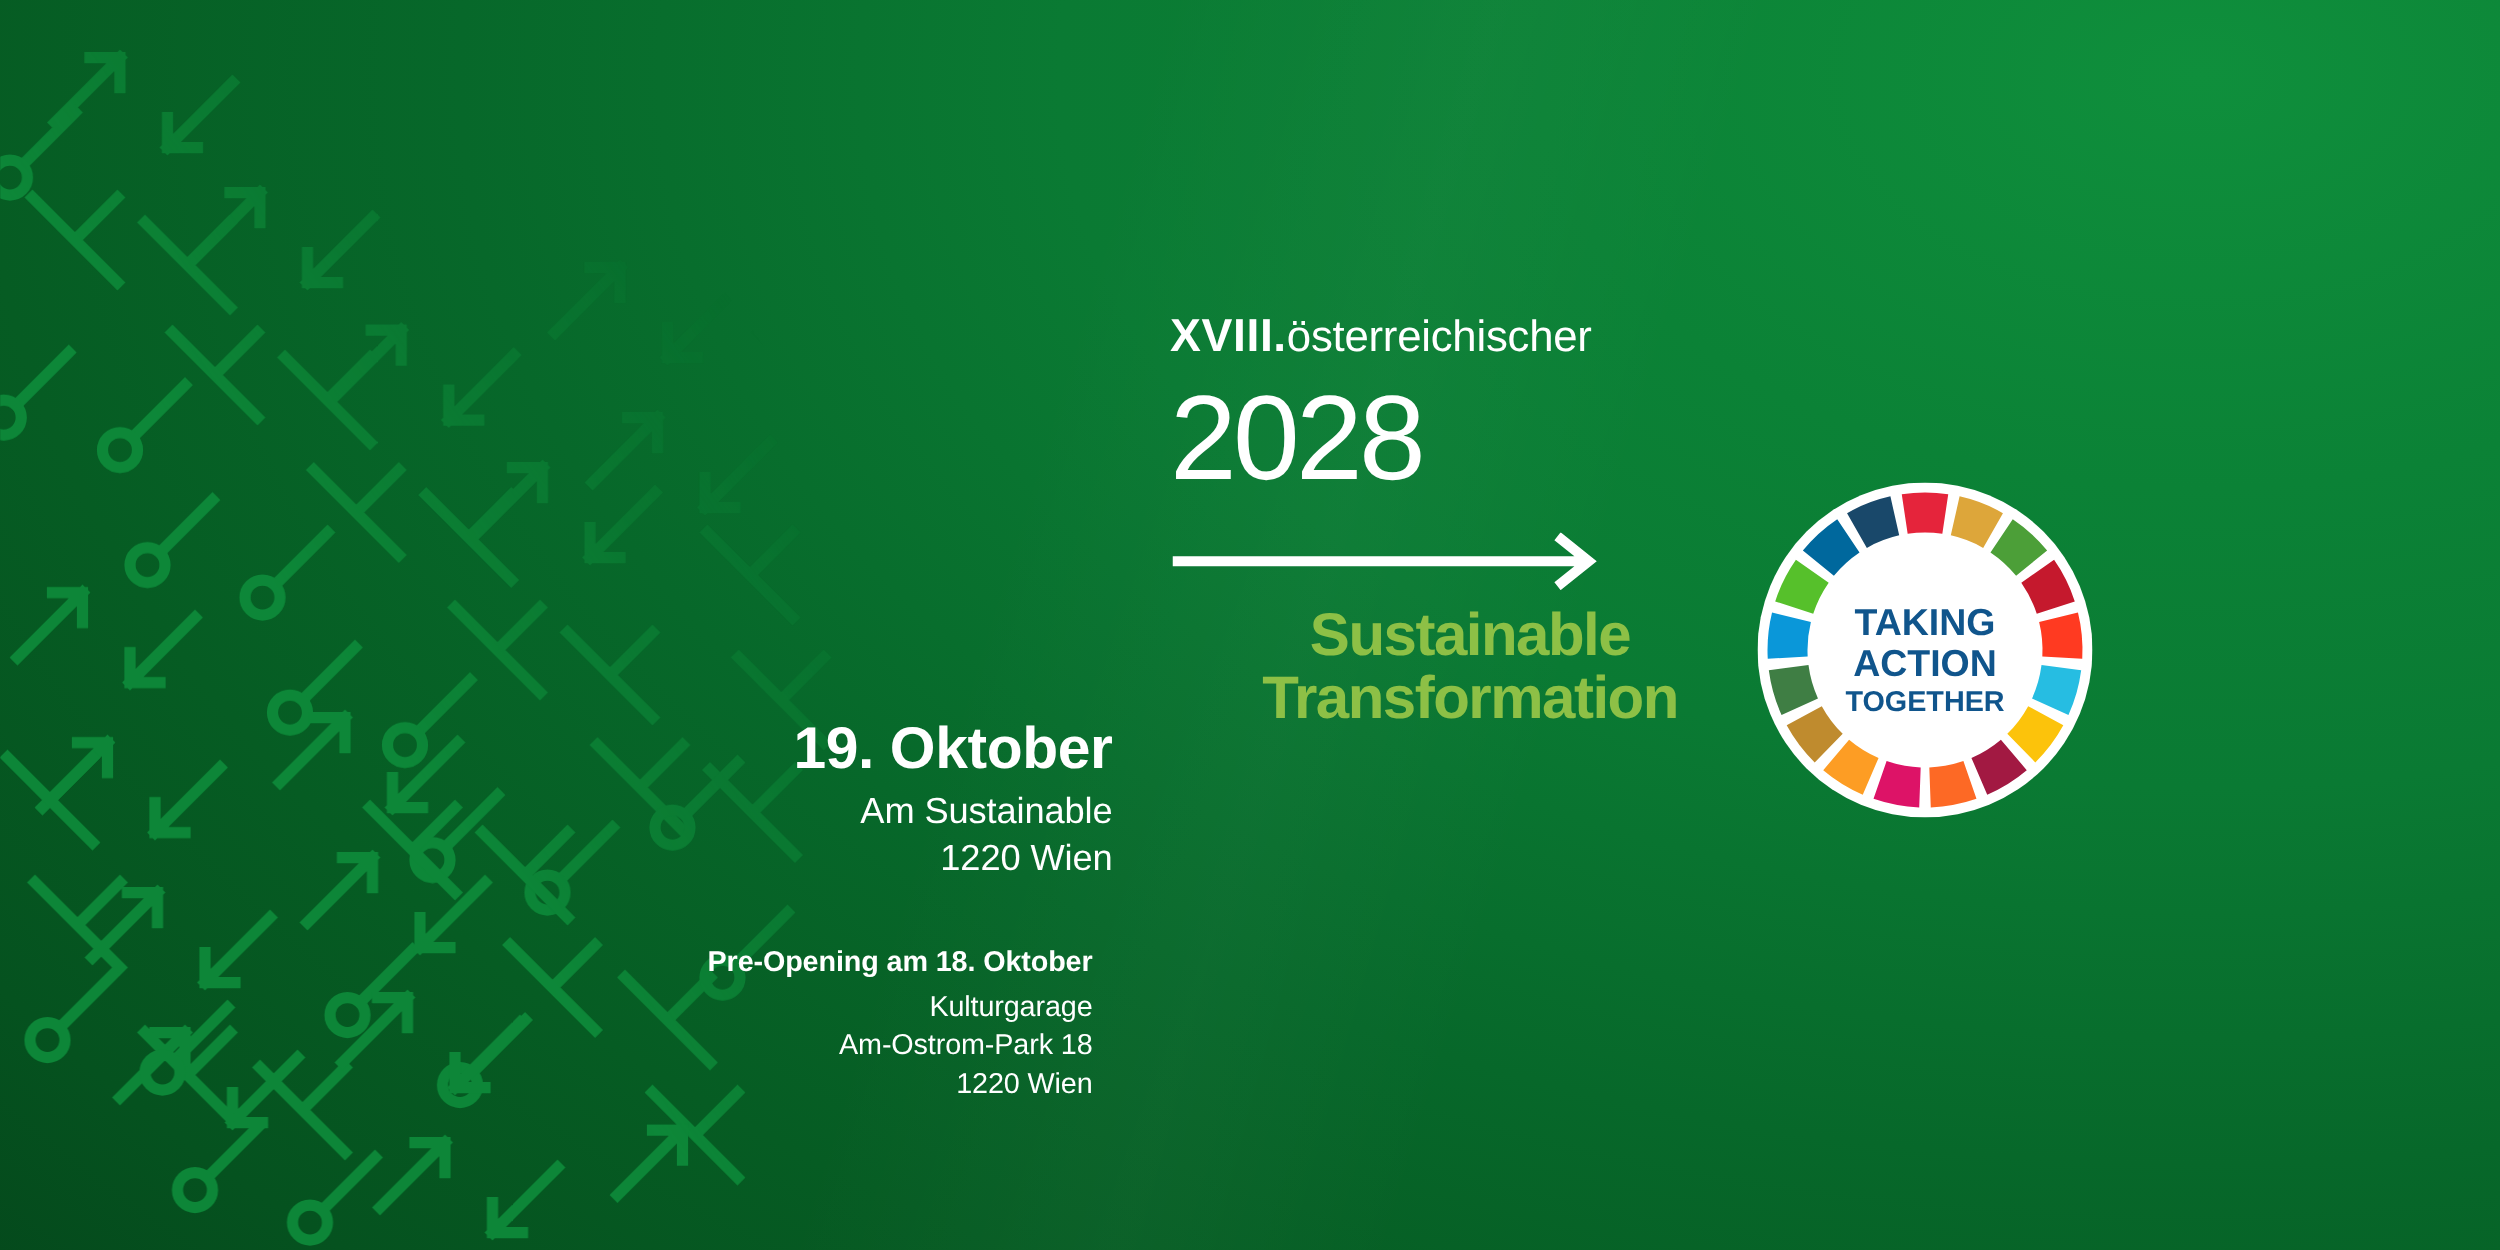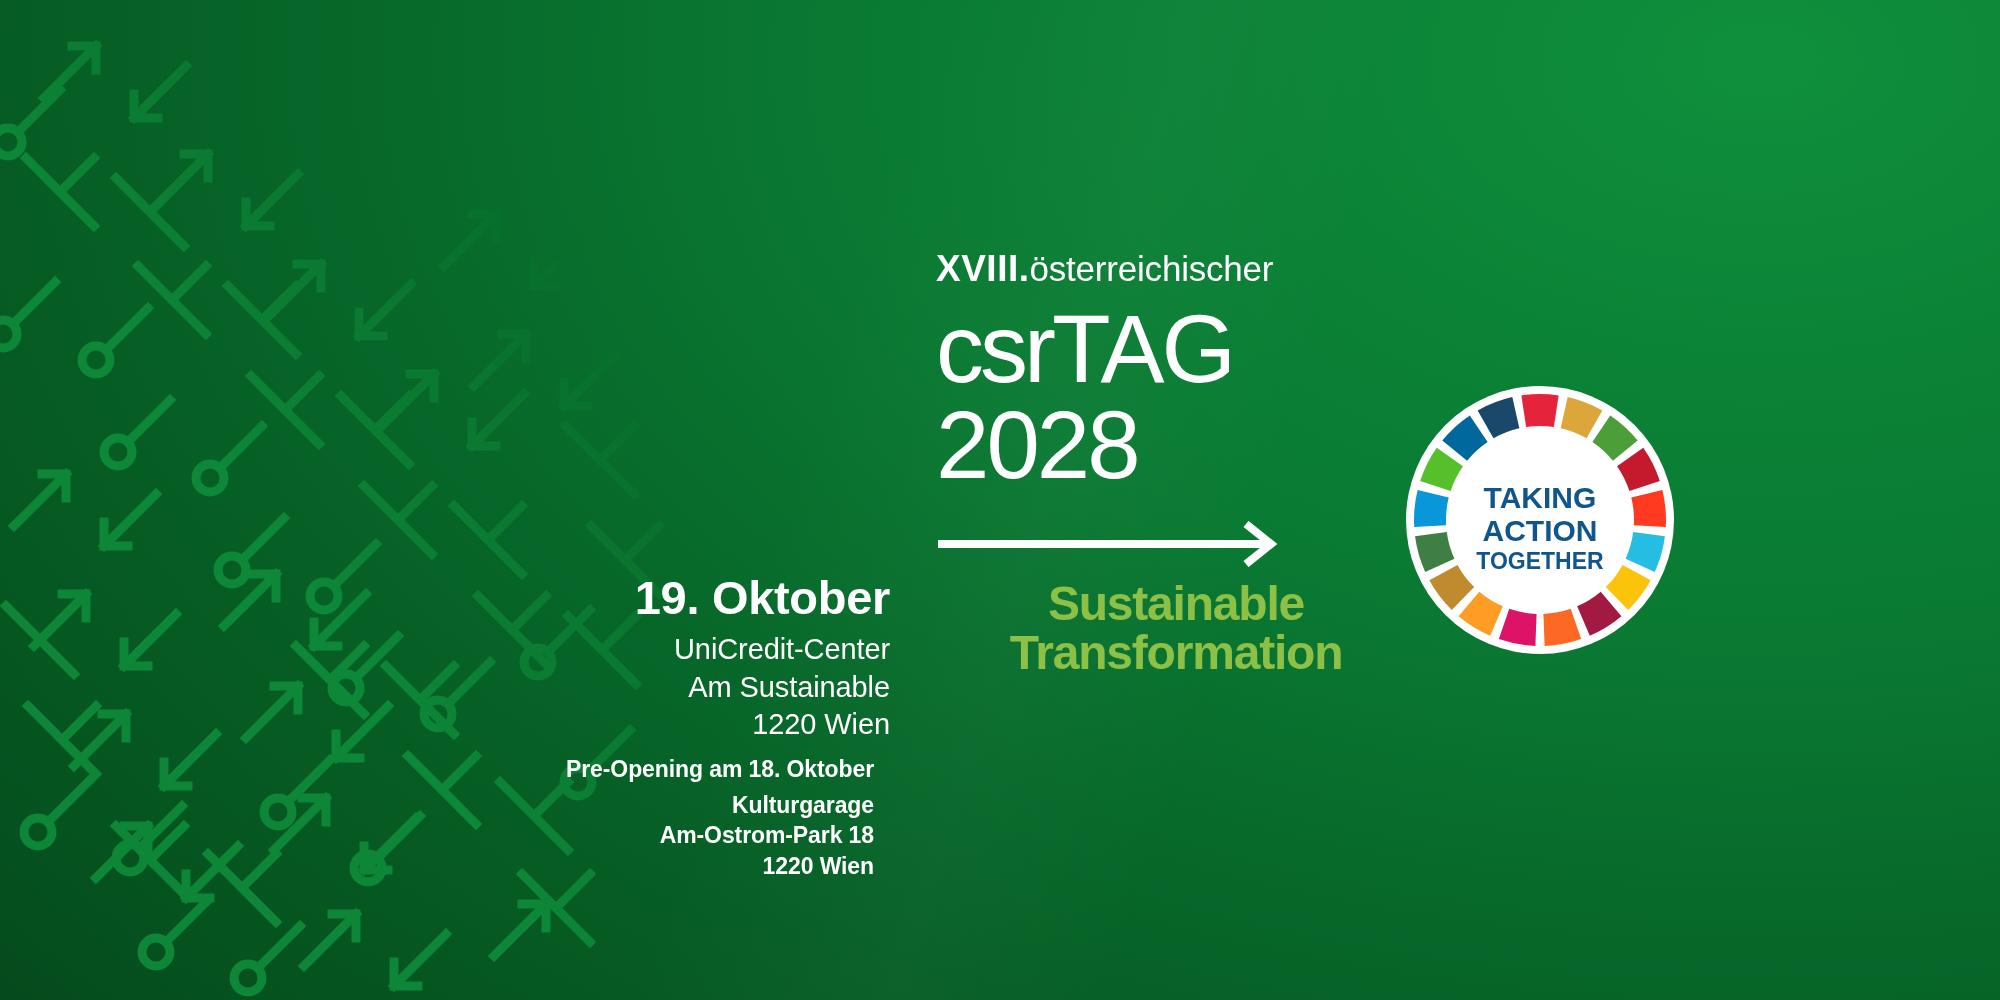--- a/index.html
+++ b/index.html
@@ -44,21 +44,21 @@
     position:absolute;
     left:284px; top:755px; width:590px;
     text-align:right;
     color:#ffffff;
   }
   .li2-head{
     font-size:23px;font-weight:bold;letter-spacing:-.1px;line-height:1.3;
     margin:0 0 5px 0;
   }
   .li2-line{
-    font-size:23px;font-weight:700;letter-spacing:-.1px;line-height:1.33;
+    font-size:23px;font-weight:400;letter-spacing:-.1px;line-height:1.33;
     margin:0;
   }
 
   
   #lockup{
     position:absolute;
     left:936px; top:250px; width:480px;
     color:#ffffff;
   }
   #kicker{
@@ -218,40 +218,36 @@
       <use href="#m-tee" x="625" y="560"></use>
       <use href="#m-pin" x="560" y="640"></use>
       <use href="#m-pin" x="600" y="760"></use>
       <use href="#m-arrow-ne" x="520" y="930"></use>
       <use href="#m-tee" x="640" y="300"></use>
     </g>
   </svg>
 
   <div id="left-info">
     <p class="li-head">19. Oktober</p>
-    <p class="li-line">UniCredit-Center</p>
     <p class="li-line">Am Sustainable</p>
     <p class="li-line">1220 Wien</p>
   </div>
 
   <div id="left-info-2">
     <p class="li2-head">Pre-Opening am 18. Oktober</p>
     <p class="li2-line">Kulturgarage</p>
     <p class="li2-line">Am-Ostrom-Park 18</p>
     <p class="li2-line">1220 Wien</p>
   </div>
 
   <div id="lockup">
     <p id="kicker">
       <span class="rom">XVIII.</span><span class="rest">österreichischer</span>
     </p>
 
-    <p id="wordmark">
-      <span class="csr">csr</span><span class="tag">TAG</span>
-    </p>
     <p id="year">2028</p>
 
     <svg id="arrow" viewBox="0 0 341 46" xmlns="http://www.w3.org/2000/svg">
       <path d="M 0 23 L 330 23 M 308 3 L 333 23 L 308 43" fill="none" stroke="#ffffff" stroke-width="8" stroke-linecap="butt" stroke-linejoin="miter"></path>
     </svg>
 
     <p id="tagline">
       <span>Sustainable</span>
       <span class="l2">Transformation</span>
     </p>

